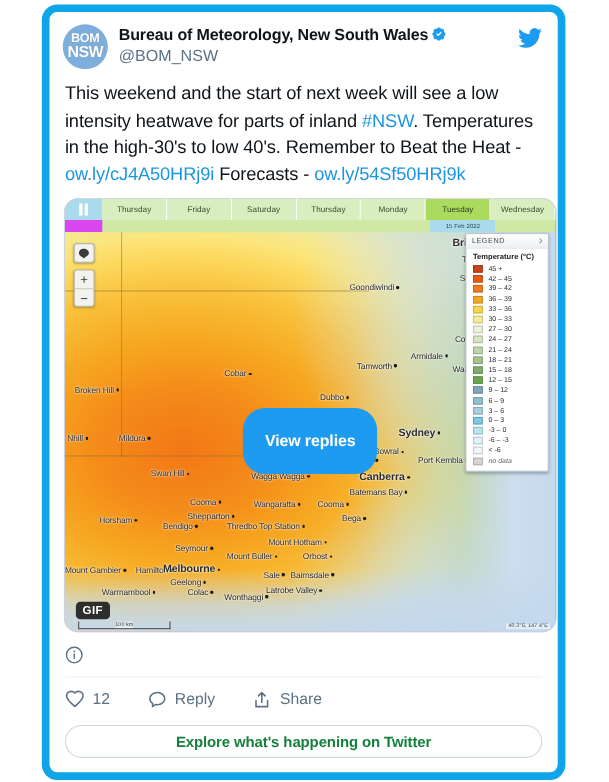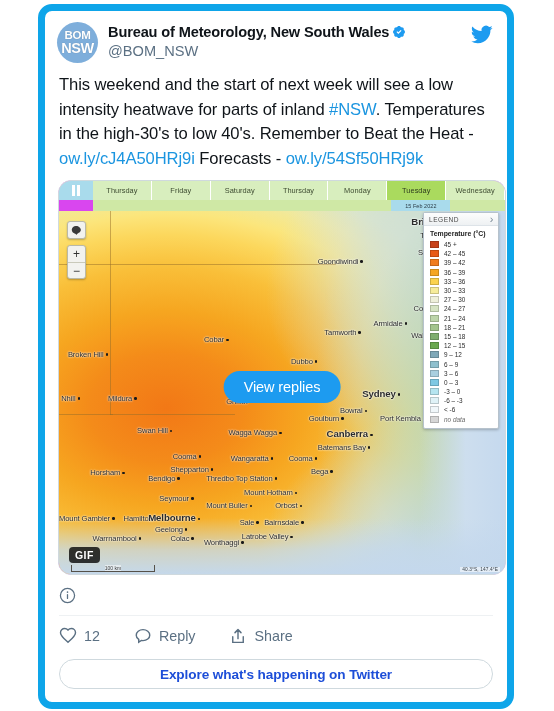--- a/index.html
+++ b/index.html
@@ -236,22 +236,22 @@
     border: 1px solid rgba(0,0,0,.18);
   }
   .legend-lbl { font-size: 6.4px; color: #2c2c2c; margin-left: 5px; }
   .legend-lbl.nd { font-style: italic; color: #6a6a6a; }
 
   
   .view-replies {
     position: absolute; left: 50%; top: 190px;
     transform: translateX(-50%);
     background: #1d9bf0; color: #fff;
-    font-size: 14.5px; font-weight: normal;
-    padding: 8px 20px; border-radius: 20px;
+    font-size: 14.5px; font-weight: bold;
+    padding: 22px 20px; border-radius: 20px;
     z-index: 9; letter-spacing: -0.1px;
     white-space: nowrap;
   }
 
   
   .tw-time {
     display: flex; align-items: center; justify-content: space-between;
     padding: 12px 14px 11px 14px;
     font-size: 14.3px; color: #5b7083;
   }
@@ -263,21 +263,21 @@
     font-size: 14.3px; color: #5b7083;
     gap: 4px;
   }
   .act { display: flex; align-items: center; gap: 7px; margin-right: 30px; }
   .act svg { display: block; }
   .explore-wrap { padding: 2px 14px 0 14px; }
   .explore-btn {
     display: flex; align-items: center; justify-content: center;
     height: 30px;
     border: 1px solid #cfd9de; border-radius: 16px;
-    color: #1d4ed8; font-size: 13.6px; font-weight: bold;
+    color: #15803d; font-size: 13.6px; font-weight: bold;
     letter-spacing: -0.1px;
   }
 </style>
 </head>
 <body>
 
 <div id="root">
 
   <div class="tweet-card">
 

